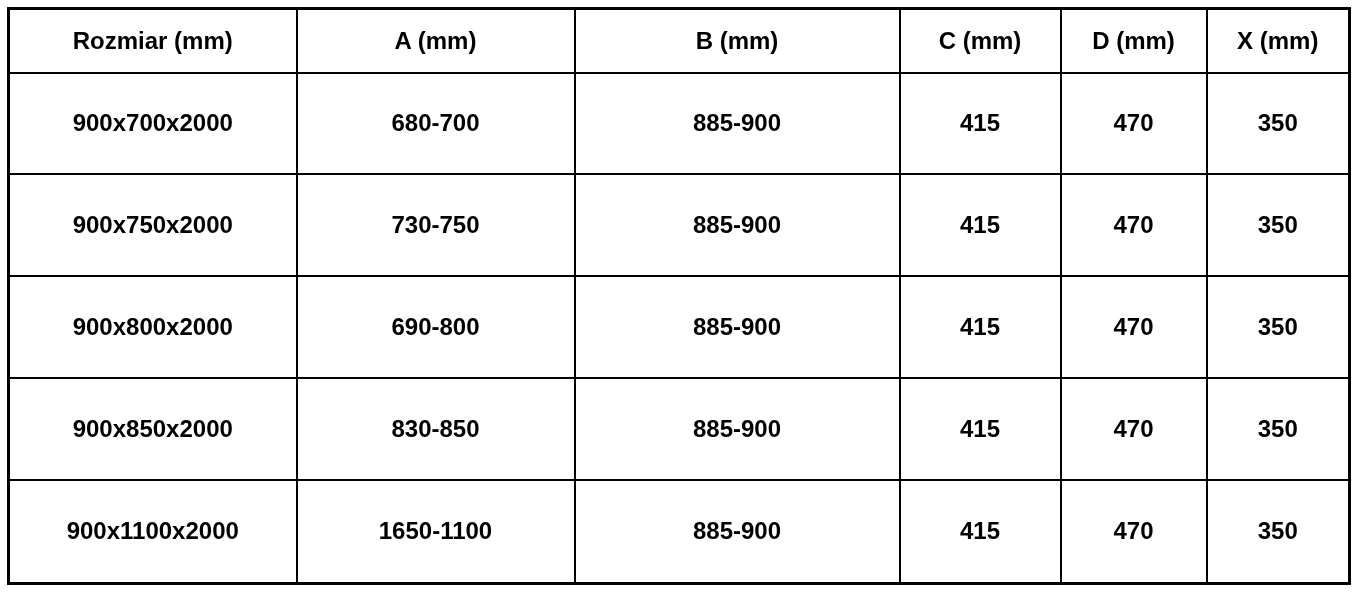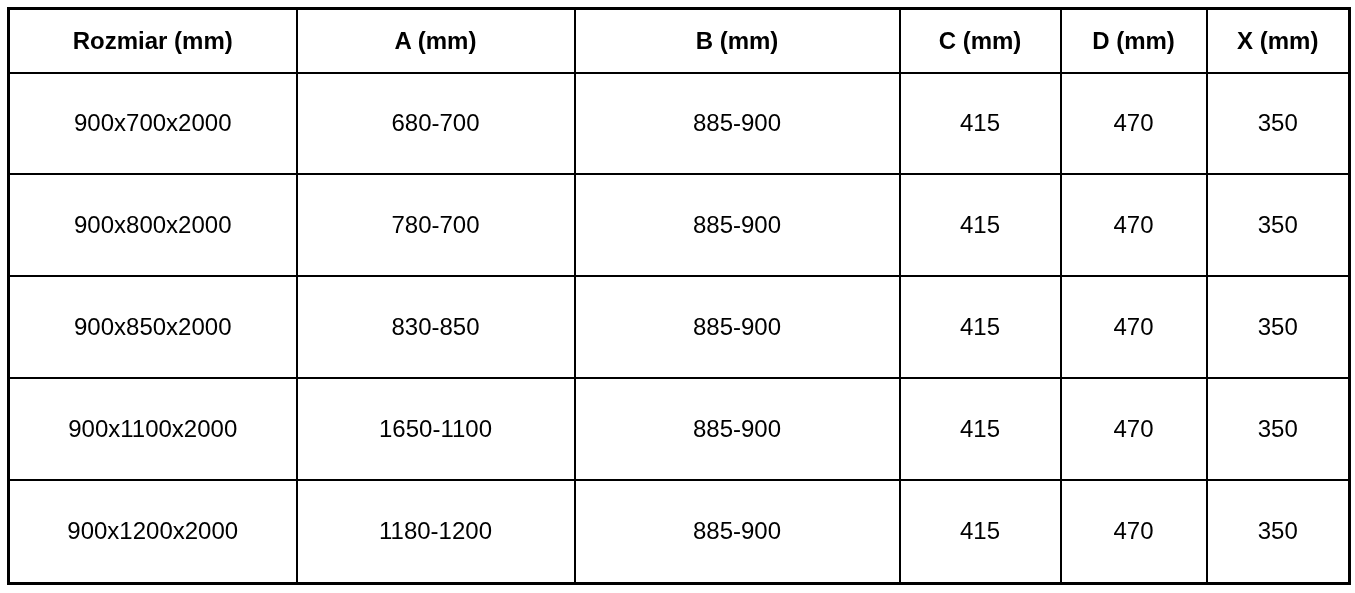--- a/index.html
+++ b/index.html
@@ -36,21 +36,21 @@
     font-size: 24px;
     line-height: 1.1;
     padding: 0;
     overflow: hidden;
     white-space: nowrap;
   }
   table.size-table th {
     font-weight: bold;
   }
   table.size-table td {
-    font-weight: normal;
+    font-weight: bold;
   }
   thead tr {
     height: 64px;
   }
 </style>
 </head>
 <body>
 
 <div class="page">
   <table class="size-table">
@@ -75,22 +75,30 @@
     <tbody id="table-body">
         <tr>
           <td>900x700x2000</td>
           <td>680-700</td>
           <td>885-900</td>
           <td>415</td>
           <td>470</td>
           <td>350</td>
         </tr>
         <tr>
+          <td>900x750x2000</td>
+          <td>730-750</td>
+          <td>885-900</td>
+          <td>415</td>
+          <td>470</td>
+          <td>350</td>
+        </tr>
+        <tr>
           <td>900x800x2000</td>
-          <td>780-700</td>
+          <td>690-800</td>
           <td>885-900</td>
           <td>415</td>
           <td>470</td>
           <td>350</td>
         </tr>
         <tr>
           <td>900x850x2000</td>
           <td>830-850</td>
           <td>885-900</td>
           <td>415</td>
@@ -98,23 +106,15 @@
           <td>350</td>
         </tr>
         <tr>
           <td>900x1100x2000</td>
           <td>1650-1100</td>
           <td>885-900</td>
           <td>415</td>
           <td>470</td>
           <td>350</td>
         </tr>
-        <tr>
-          <td>900x1200x2000</td>
-          <td>1180-1200</td>
-          <td>885-900</td>
-          <td>415</td>
-          <td>470</td>
-          <td>350</td>
-        </tr>
       </tbody>
   </table>
 </div>
 
 </body></html>

